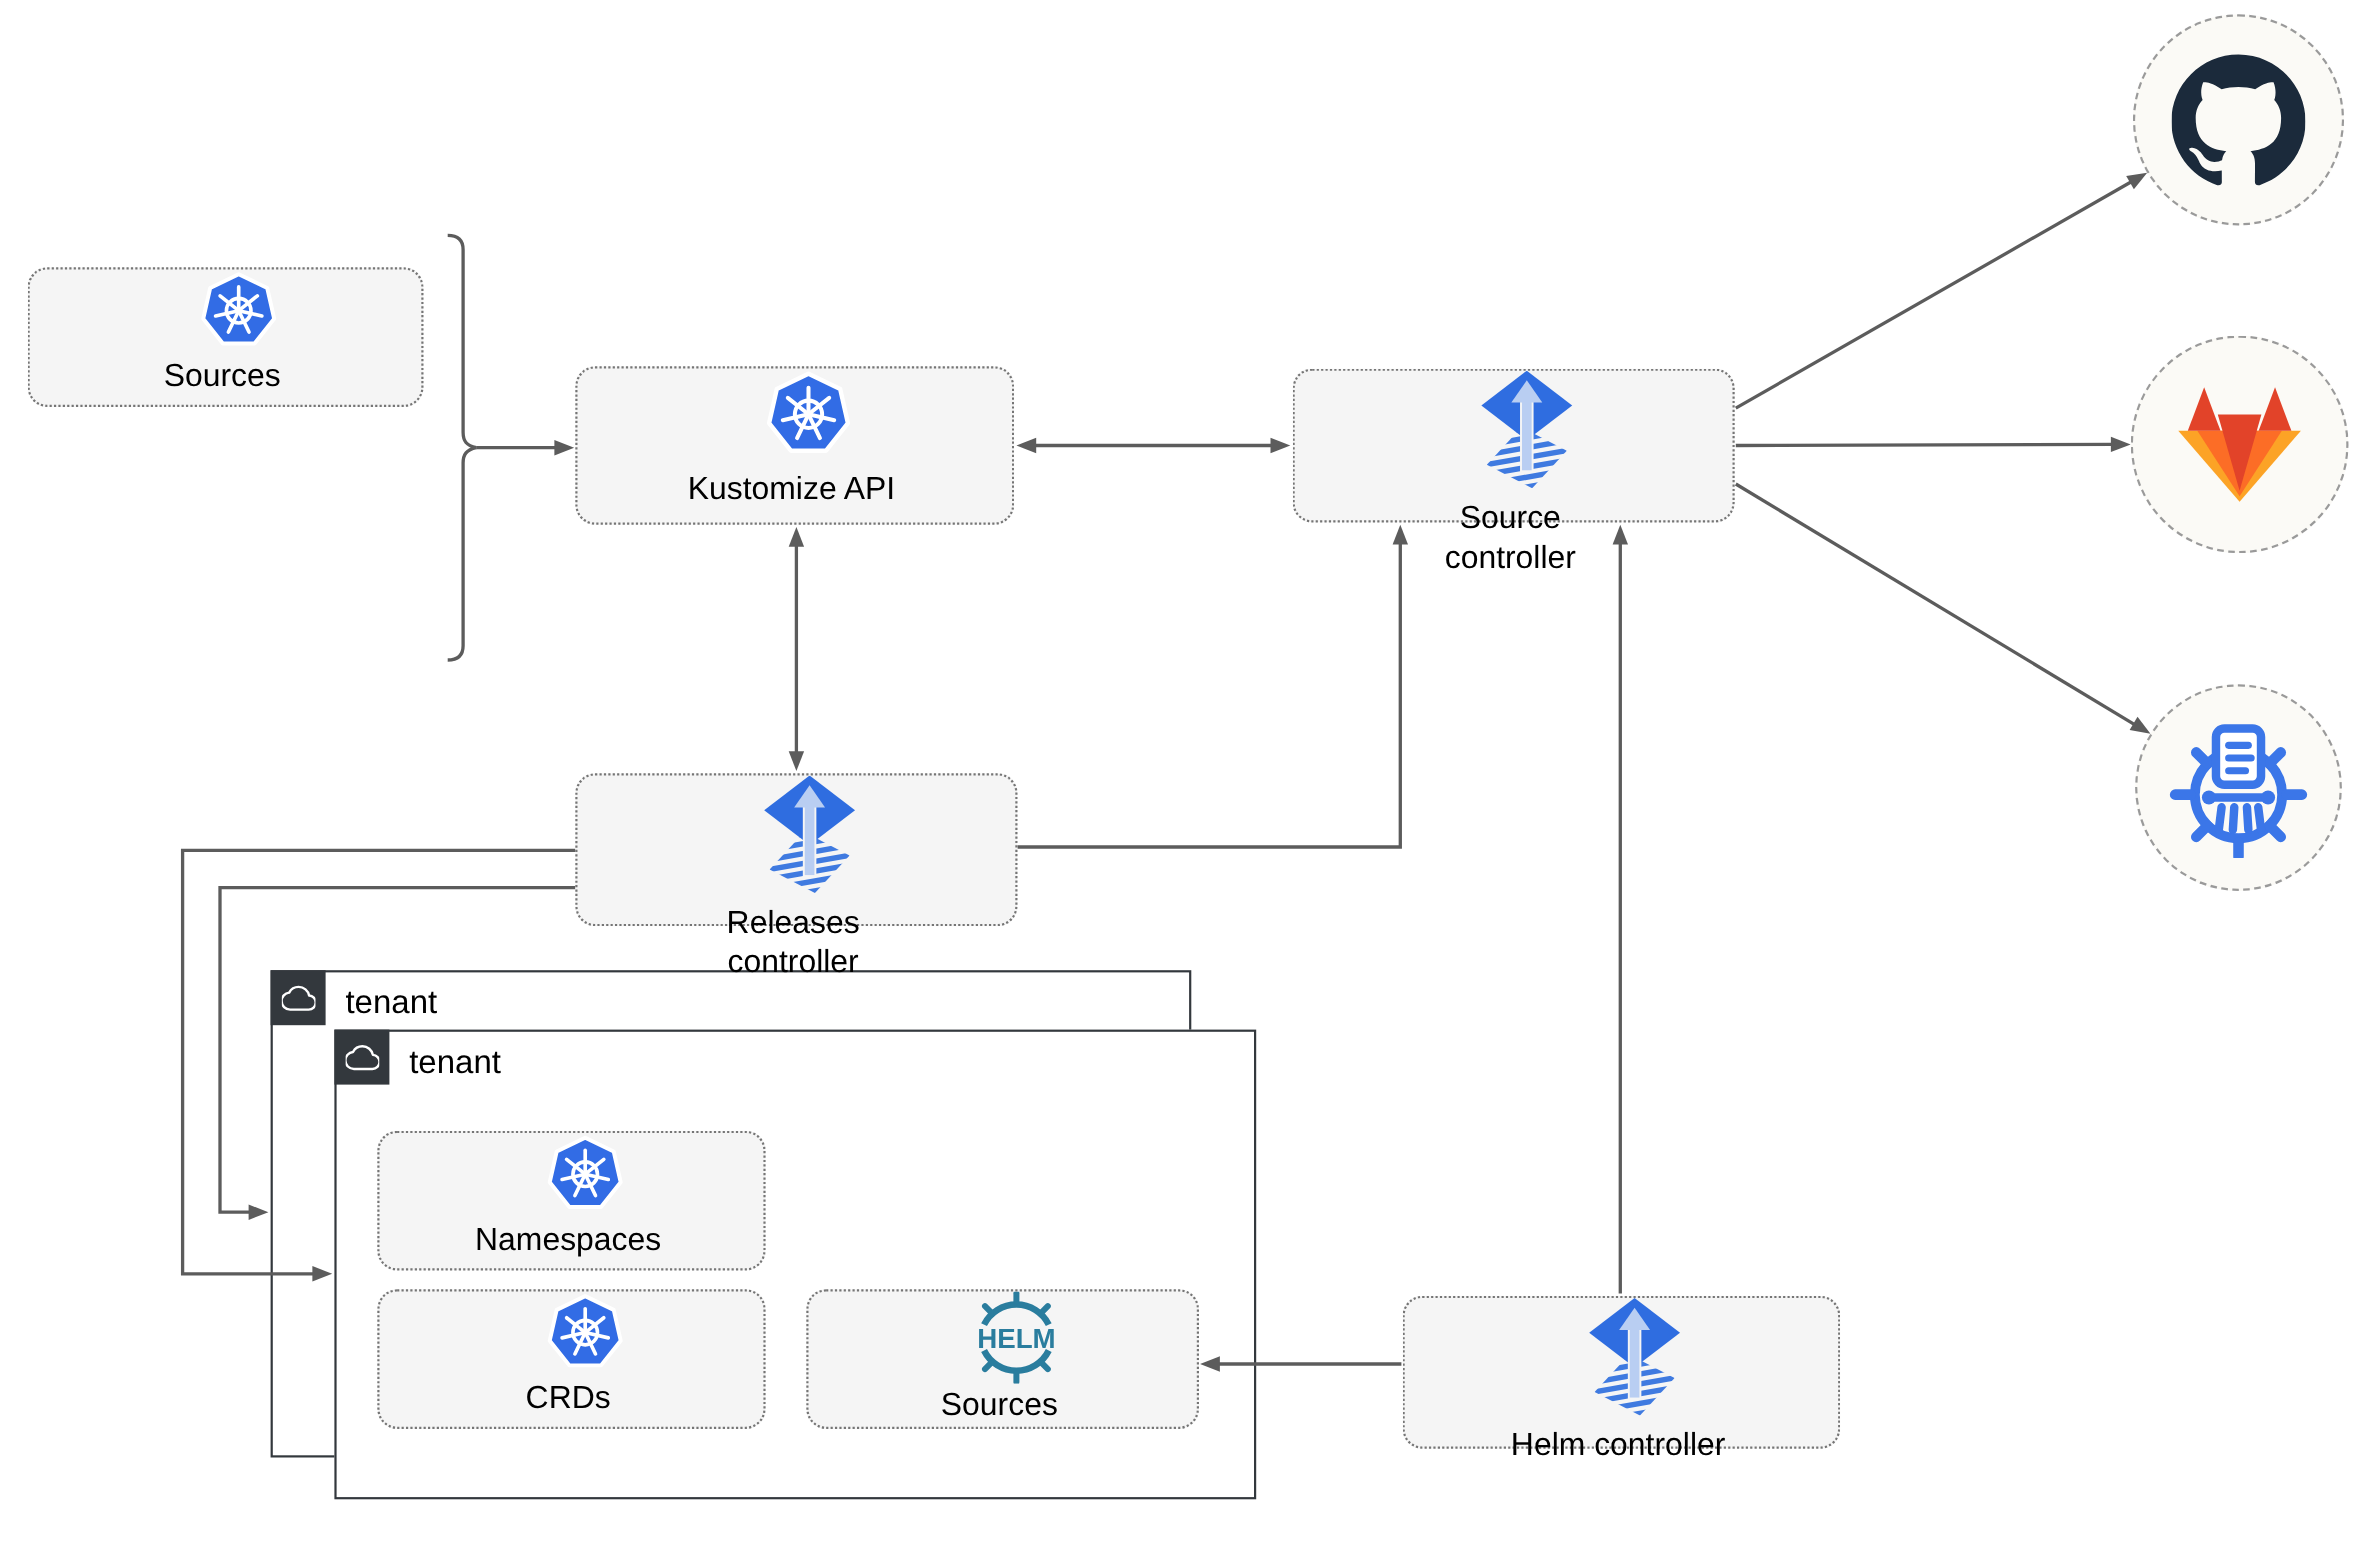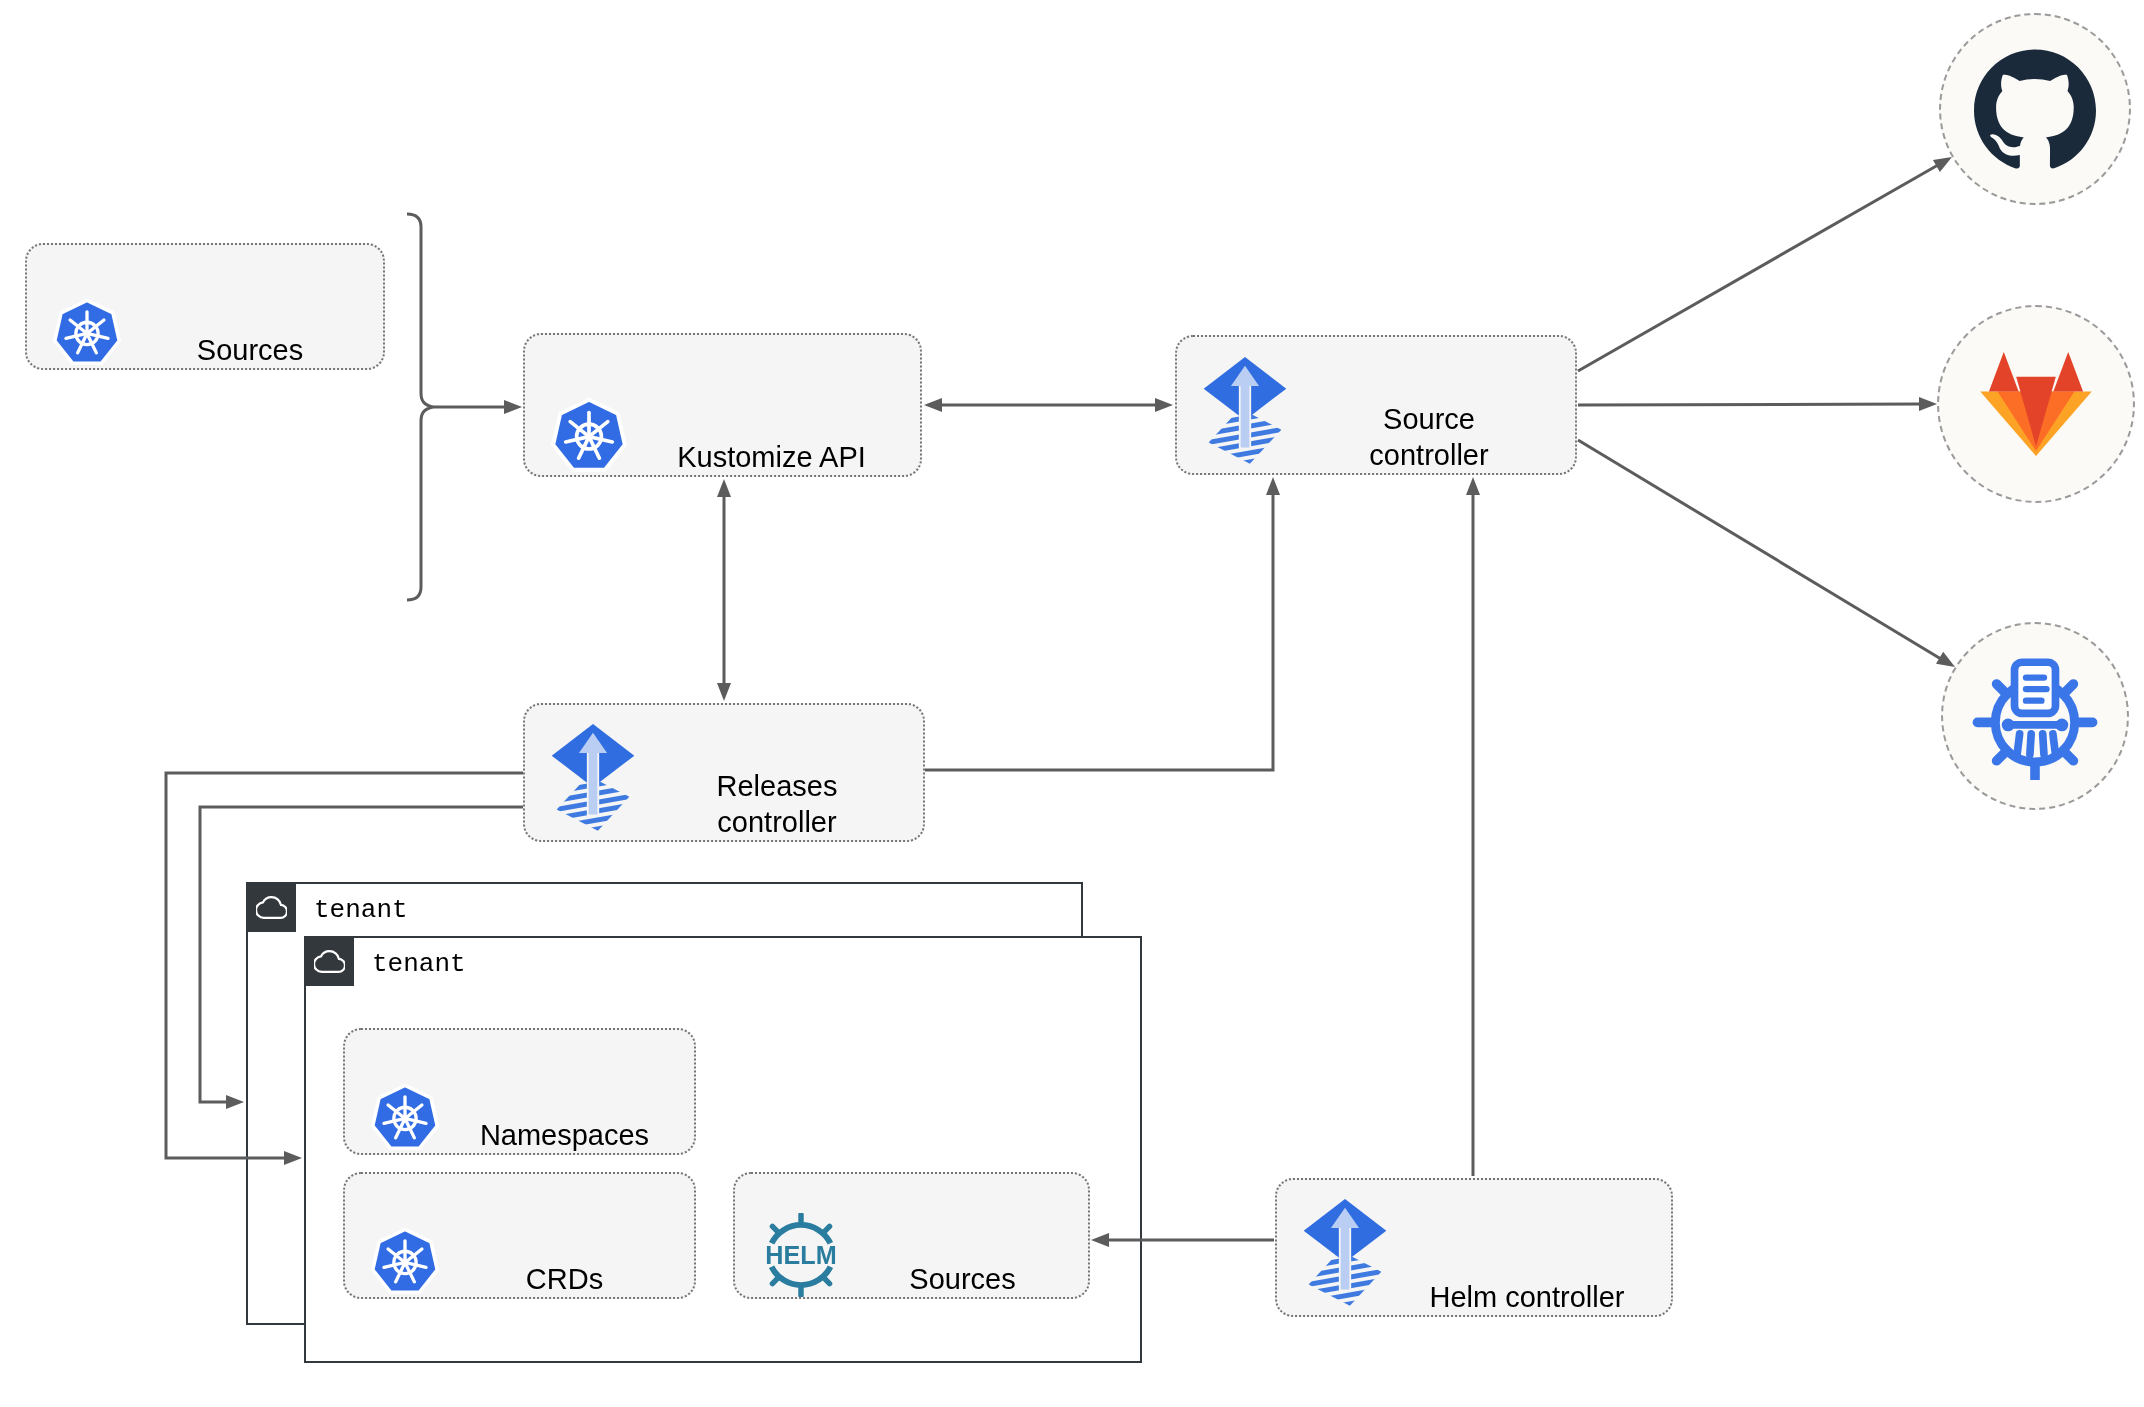--- a/index.html
+++ b/index.html
@@ -5,35 +5,35 @@
   html,body{margin:0;padding:0;background:#ffffff;}
   .canvas{
     position:relative;width:2144px;height:1407px;background:#ffffff;overflow:hidden;
     font-family:"Liberation Sans",sans-serif;
   }
   svg{display:block;}
   .connectors{position:absolute;left:0;top:0;pointer-events:none;}
   
   .node{
     position:absolute;background:#f5f5f5;border:2px dotted #757575;border-radius:18px;
-    display:flex;align-items:flex-end;box-sizing:border-box;
+    display:flex;align-items:center;box-sizing:border-box;flex-direction:column;
   }
   .node-icon{margin-left:24px;flex:0 0 auto;display:flex;align-items:center;}
   .node-label{
     flex:1;display:flex;align-items:center;justify-content:center;
     font-size:29px;color:#000;line-height:1.25;text-align:center;padding-right:6px;
   }
   .node-label .wrap2{max-width:195px;display:inline-block;}
   
   .tenant-box{position:absolute;border:2px solid #33383d;box-sizing:border-box;background:#ffffff;}
   .tenant-tab{
     position:absolute;top:-2px;left:-2px;width:50px;height:50px;background:#33383d;
     display:flex;align-items:center;justify-content:center;
   }
-  .tenant-label{position:absolute;left:66px;top:11px;font-size:26px;color:#000;font-family:Liberation Mono, monospace;}
+  .tenant-label{position:absolute;left:66px;top:11px;font-size:30px;color:#000;}
   
   .circle{
     position:absolute;border-radius:50%;background:#fbfaf6;border:2px dashed #9a9a9a;
     display:flex;align-items:center;justify-content:center;box-sizing:border-box;
   }
 </style>
 </head>
 <body>
 
 <div class="canvas">

